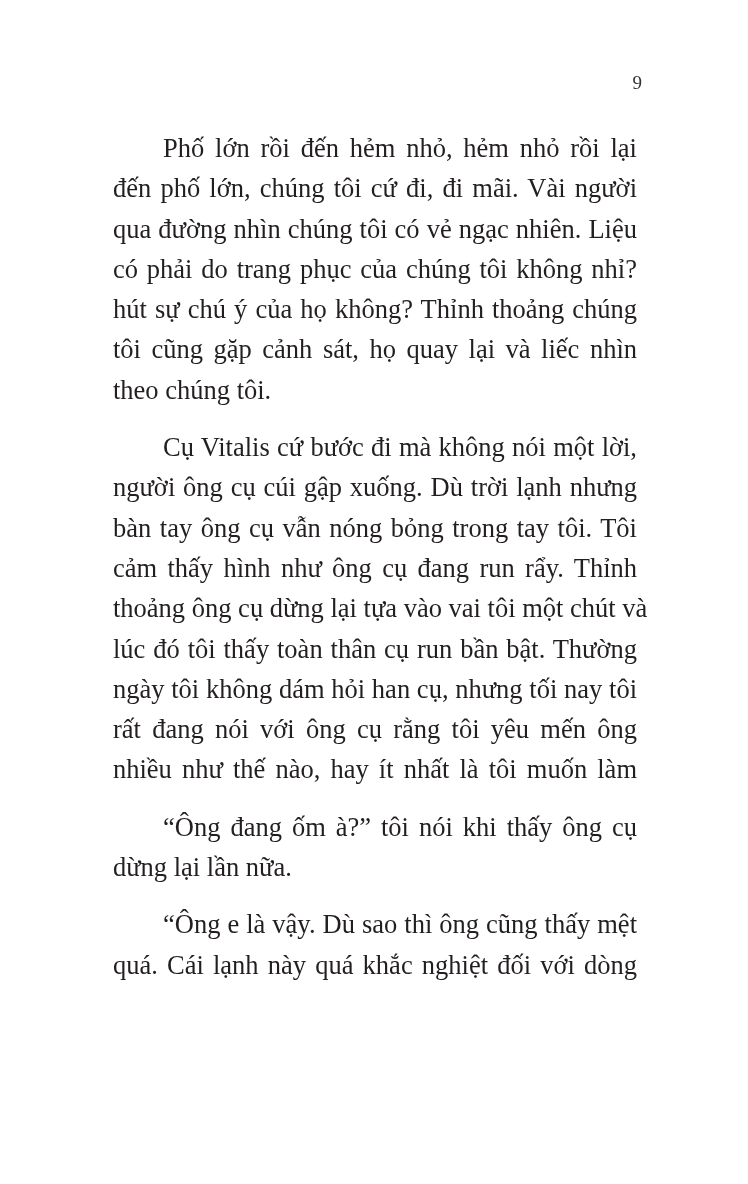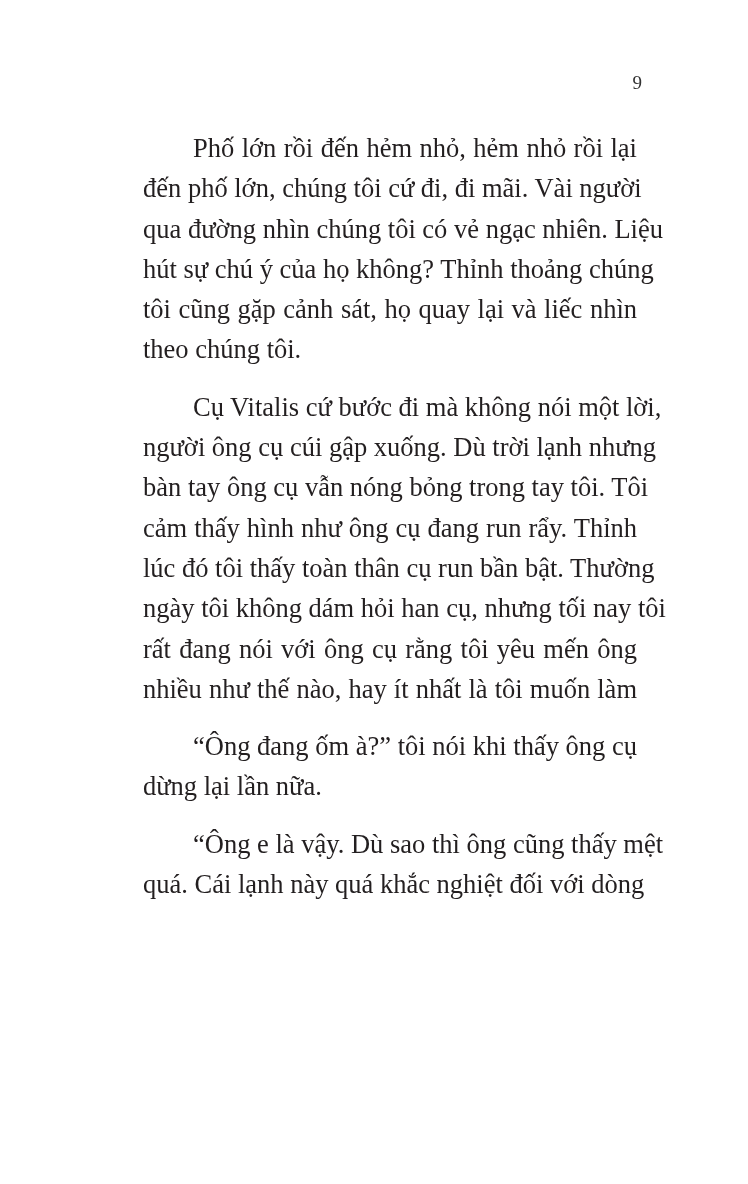--- a/index.html
+++ b/index.html
@@ -10,41 +10,43 @@
   }
   .body-text {
     position: absolute; left: 113px; top: 128px; width: 524px;
     font-family: "Liberation Serif", "DejaVu Serif", serif;
     font-size: 26.5px; line-height: 40.3px; color: #231f20;
   }
   .para { margin: 0 0 17px 0; text-indent: 50px; text-align: justify; text-align-last: left; }
   .line { display: block; text-align: justify; text-align-last: justify; white-space: nowrap; }
   .line.last { text-align-last: left; }
   .para .line:first-child { padding-left: 50px; }
-  .para { text-indent: 0; margin-left: 30px; }
+  .para { text-indent: 0; }
 </style>
 </head>
 <body>
 
 <div class="page-number">9</div>
 
 <div class="body-text">
   <p class="para">
     <span class="line">Phố lớn rồi đến hẻm nhỏ, hẻm nhỏ rồi lại</span>
     <span class="line">đến phố lớn, chúng tôi cứ đi, đi mãi. Vài người</span>
     <span class="line">qua đường nhìn chúng tôi có vẻ ngạc nhiên. Liệu</span>
+    <span class="line">có phải do trang phục của chúng tôi không nhỉ?</span>
     <span class="line">hút sự chú ý của họ không? Thỉnh thoảng chúng</span>
     <span class="line">tôi cũng gặp cảnh sát, họ quay lại và liếc nhìn</span>
     <span class="line last">theo chúng tôi.</span>
   </p>
   <p class="para">
     <span class="line">Cụ Vitalis cứ bước đi mà không nói một lời,</span>
     <span class="line">người ông cụ cúi gập xuống. Dù trời lạnh nhưng</span>
     <span class="line">bàn tay ông cụ vẫn nóng bỏng trong tay tôi. Tôi</span>
     <span class="line">cảm thấy hình như ông cụ đang run rẩy. Thỉnh</span>
+    <span class="line">thoảng ông cụ dừng lại tựa vào vai tôi một chút và</span>
     <span class="line">lúc đó tôi thấy toàn thân cụ run bần bật. Thường</span>
     <span class="line">ngày tôi không dám hỏi han cụ, nhưng tối nay tôi</span>
     <span class="line">rất đang nói với ông cụ rằng tôi yêu mến ông</span>
     <span class="line">nhiều như thế nào, hay ít nhất là tôi muốn làm</span>
   </p>
   <p class="para">
     <span class="line">“Ông đang ốm à?” tôi nói khi thấy ông cụ</span>
     <span class="line last">dừng lại lần nữa.</span>
   </p>
   <p class="para">

